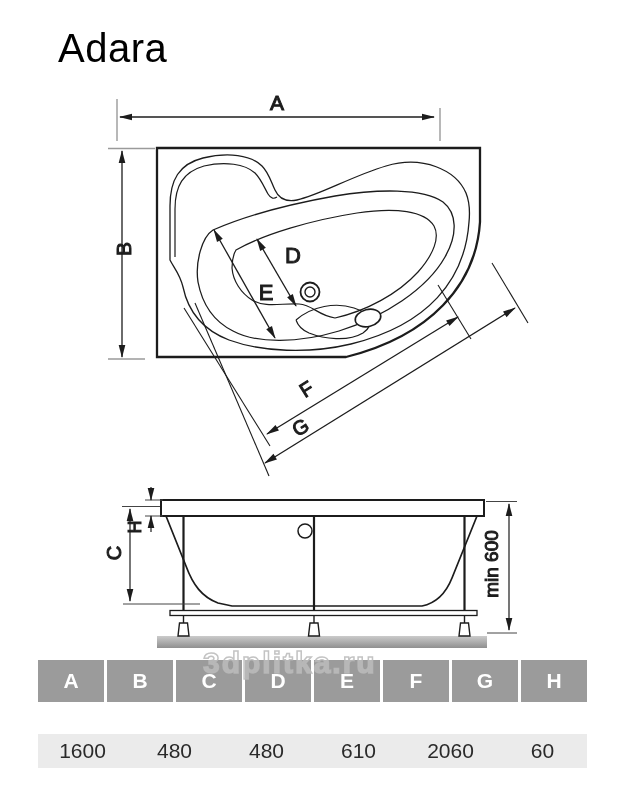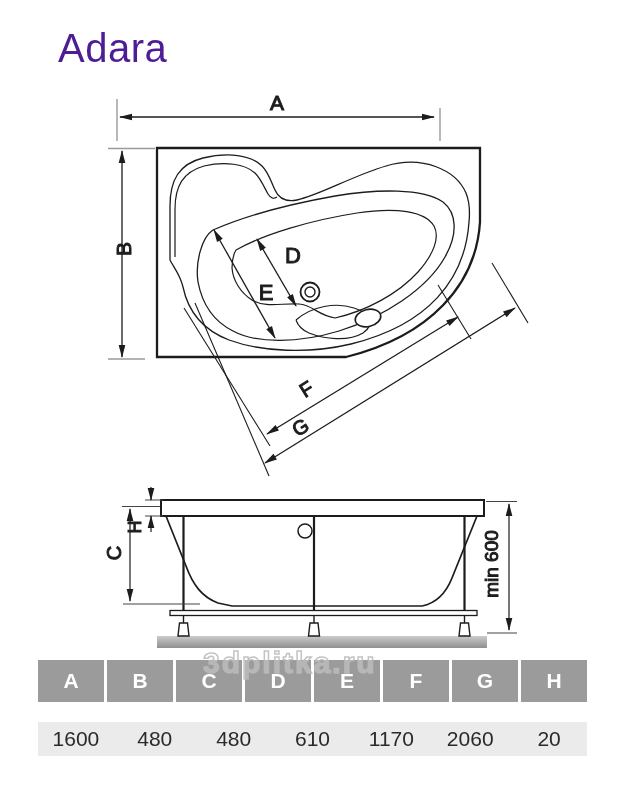--- a/index.html
+++ b/index.html
@@ -2,38 +2,38 @@
 <html><head>
 <meta charset="utf-8">
 <style>
   html,body{margin:0;padding:0;background:#fff;}
   body{
     position:relative;width:625px;height:800px;overflow:hidden;
     font-family:"Liberation Sans",sans-serif;color:#1c1c1c;
   }
   .page-title{
     position:absolute;left:58px;top:26px;
-    font-size:40px;font-weight:400;letter-spacing:.5px;color:#4c1d95;
+    font-size:40px;font-weight:400;letter-spacing:.5px;color:#000000;
   }
   svg text{font-family:"Liberation Sans",sans-serif;fill:#1c1c1c;}
   .drawing{position:absolute;left:0;top:0;}
   .watermark{
     position:absolute;left:203px;top:646px;z-index:5;
     font-size:30px;font-weight:700;letter-spacing:2px;
     color:rgba(255,255,255,0.28);
     -webkit-text-stroke:1.5px rgba(185,185,185,0.85);
     pointer-events:none;white-space:nowrap;
   }
   .dim-table{position:absolute;left:38px;top:660px;width:549px;z-index:2;}
   .dim-table .hrow{display:flex;gap:3px;}
   .dim-table .th{
     flex:1;height:42px;line-height:42px;text-align:center;
     background:#9b9b9b;color:#fff;font-size:21px;font-weight:700;
   }
-  .dim-table .vstrip{margin-top:20px;background:#ebebeb;display:flex;gap:3px;}
+  .dim-table .vstrip{margin-top:32px;background:#ebebeb;display:flex;gap:3px;}
   .dim-table .td{
     flex:1;height:34px;line-height:34px;text-align:center;
     color:#2a2a2a;font-size:21px;font-weight:400;
   }
 </style>
 </head>
 <body>
 
 <div class="page-title">Adara</div>
 
@@ -184,17 +184,16 @@
     <div class="th">E</div>
     <div class="th">F</div>
     <div class="th">G</div>
     <div class="th">H</div>
   </div>
   <div class="vstrip">
     <div class="td">1600</div>
     <div class="td">480</div>
     <div class="td">480</div>
     <div class="td">610</div>
-    <div class="td">1170</div>
     <div class="td">2060</div>
-    <div class="td">20</div>
+    <div class="td">60</div>
   </div>
 </div>
 
 </body></html>

